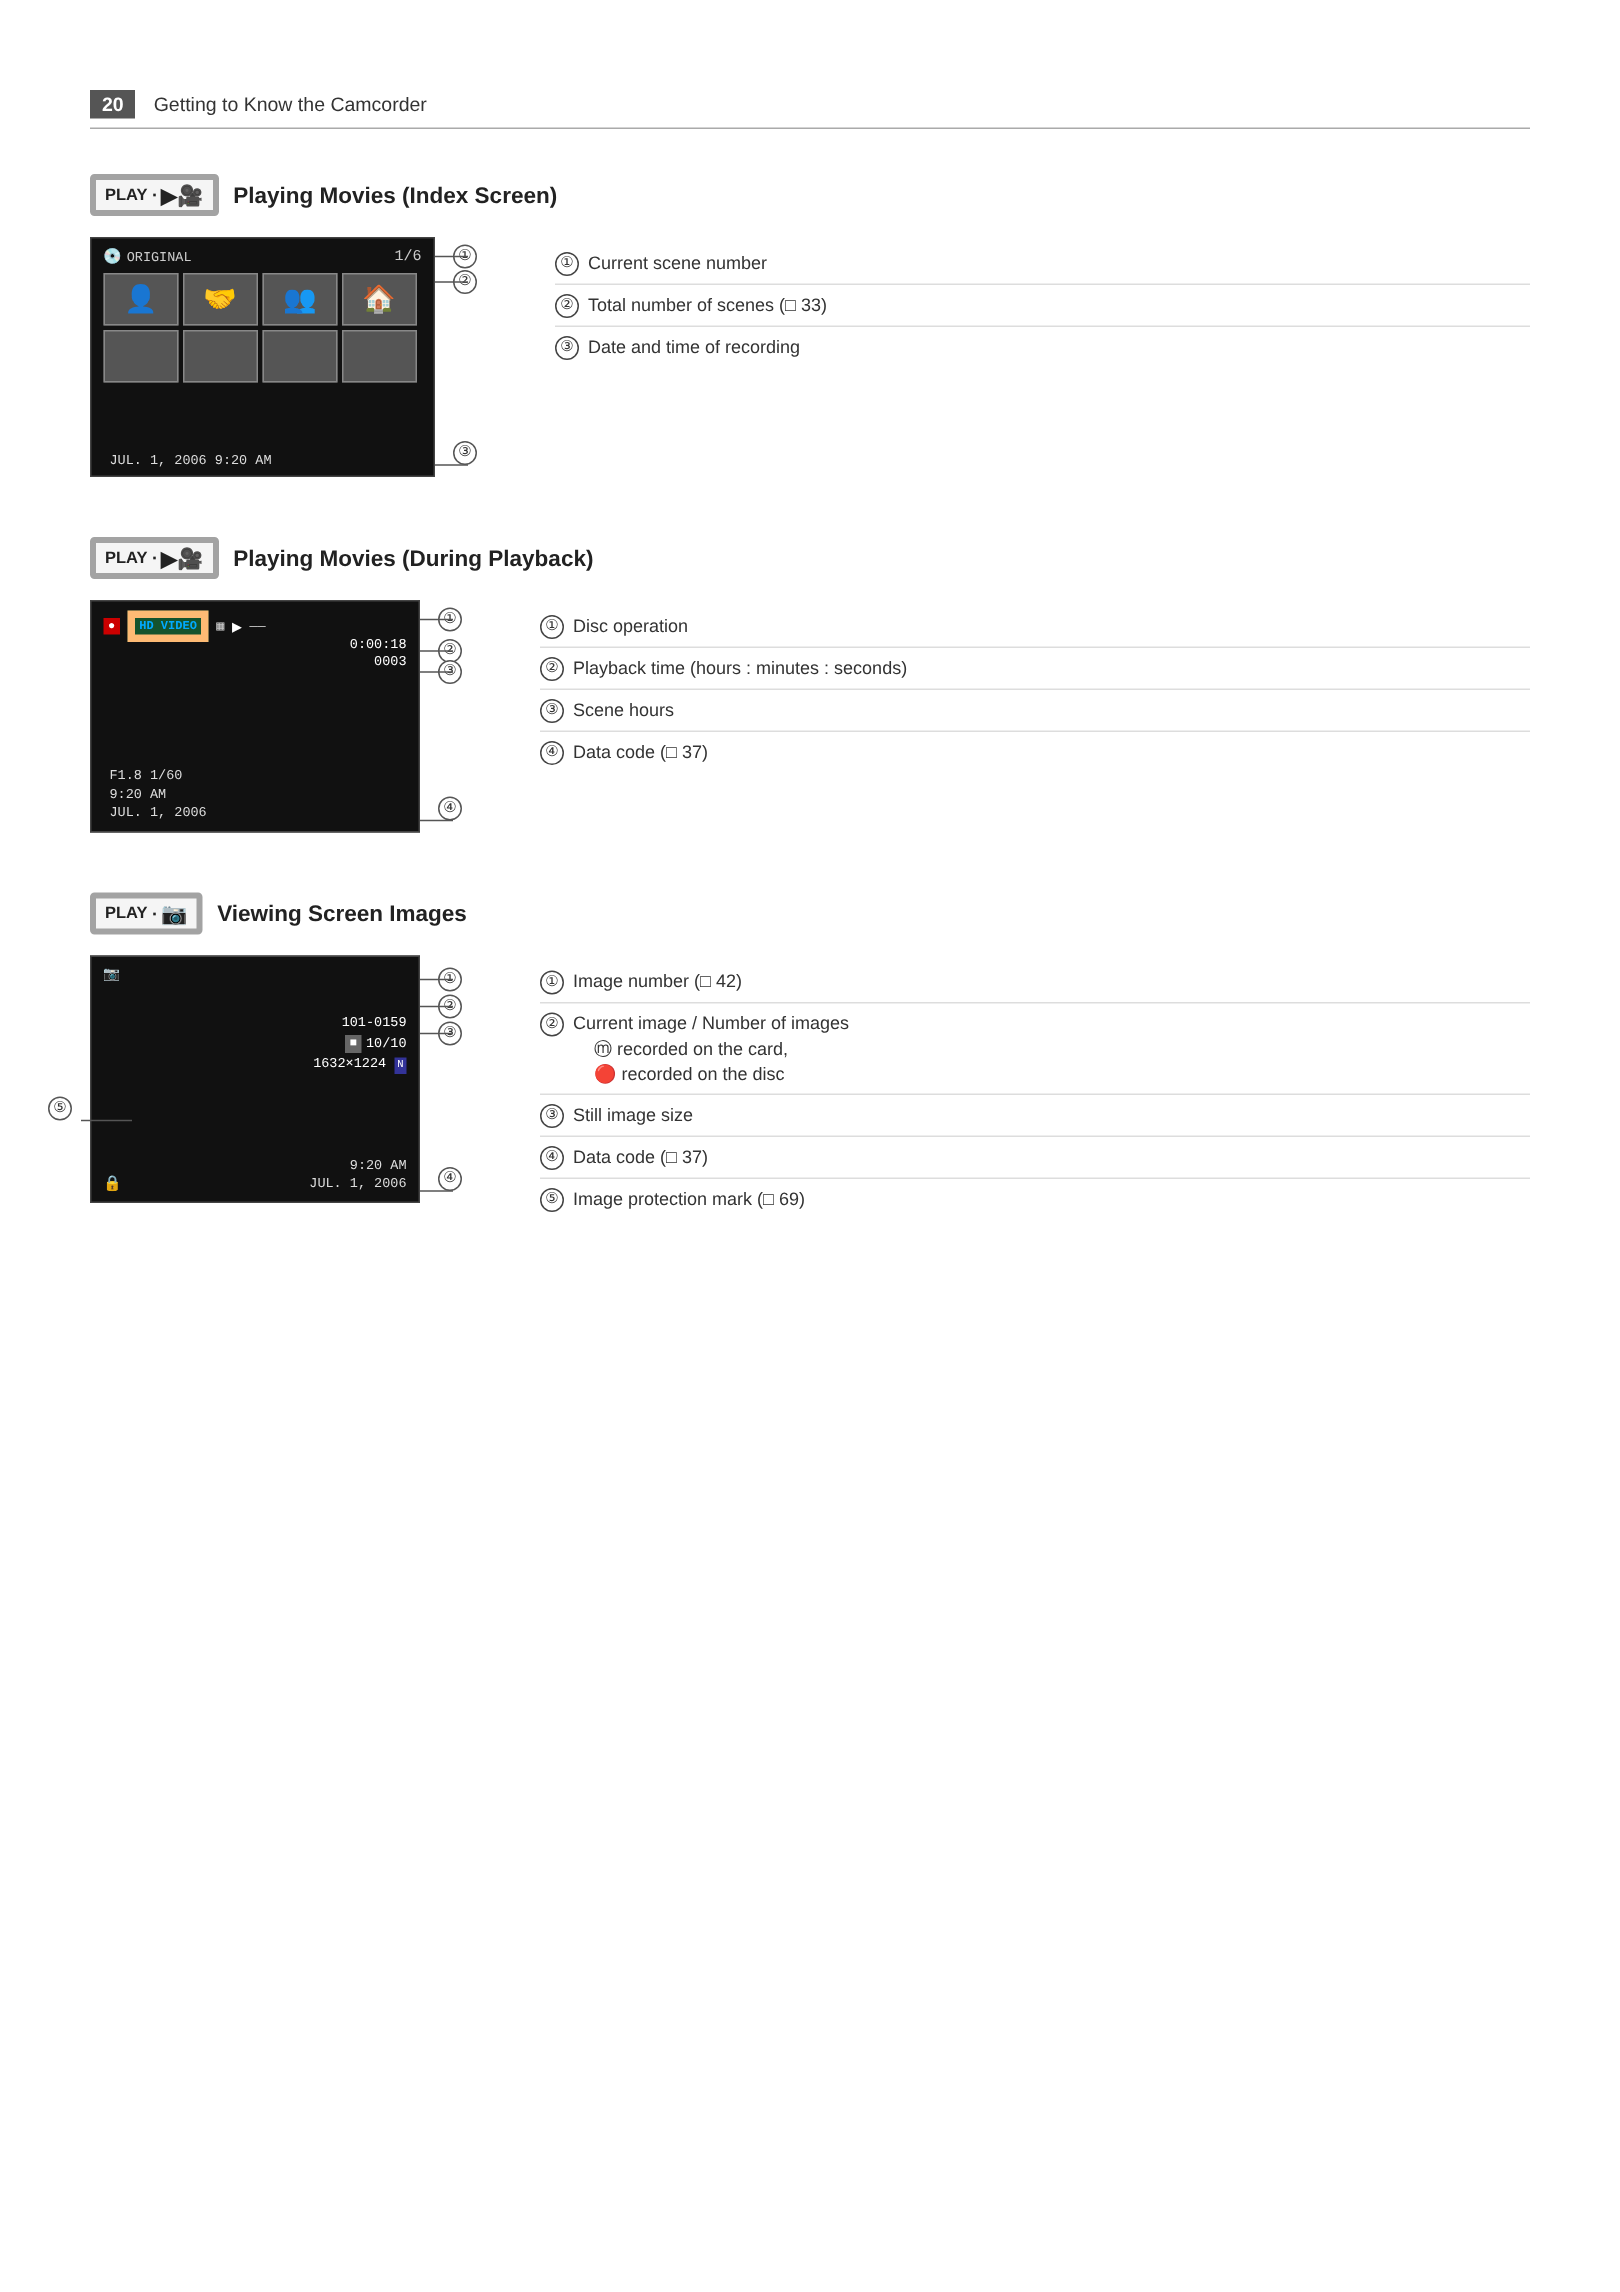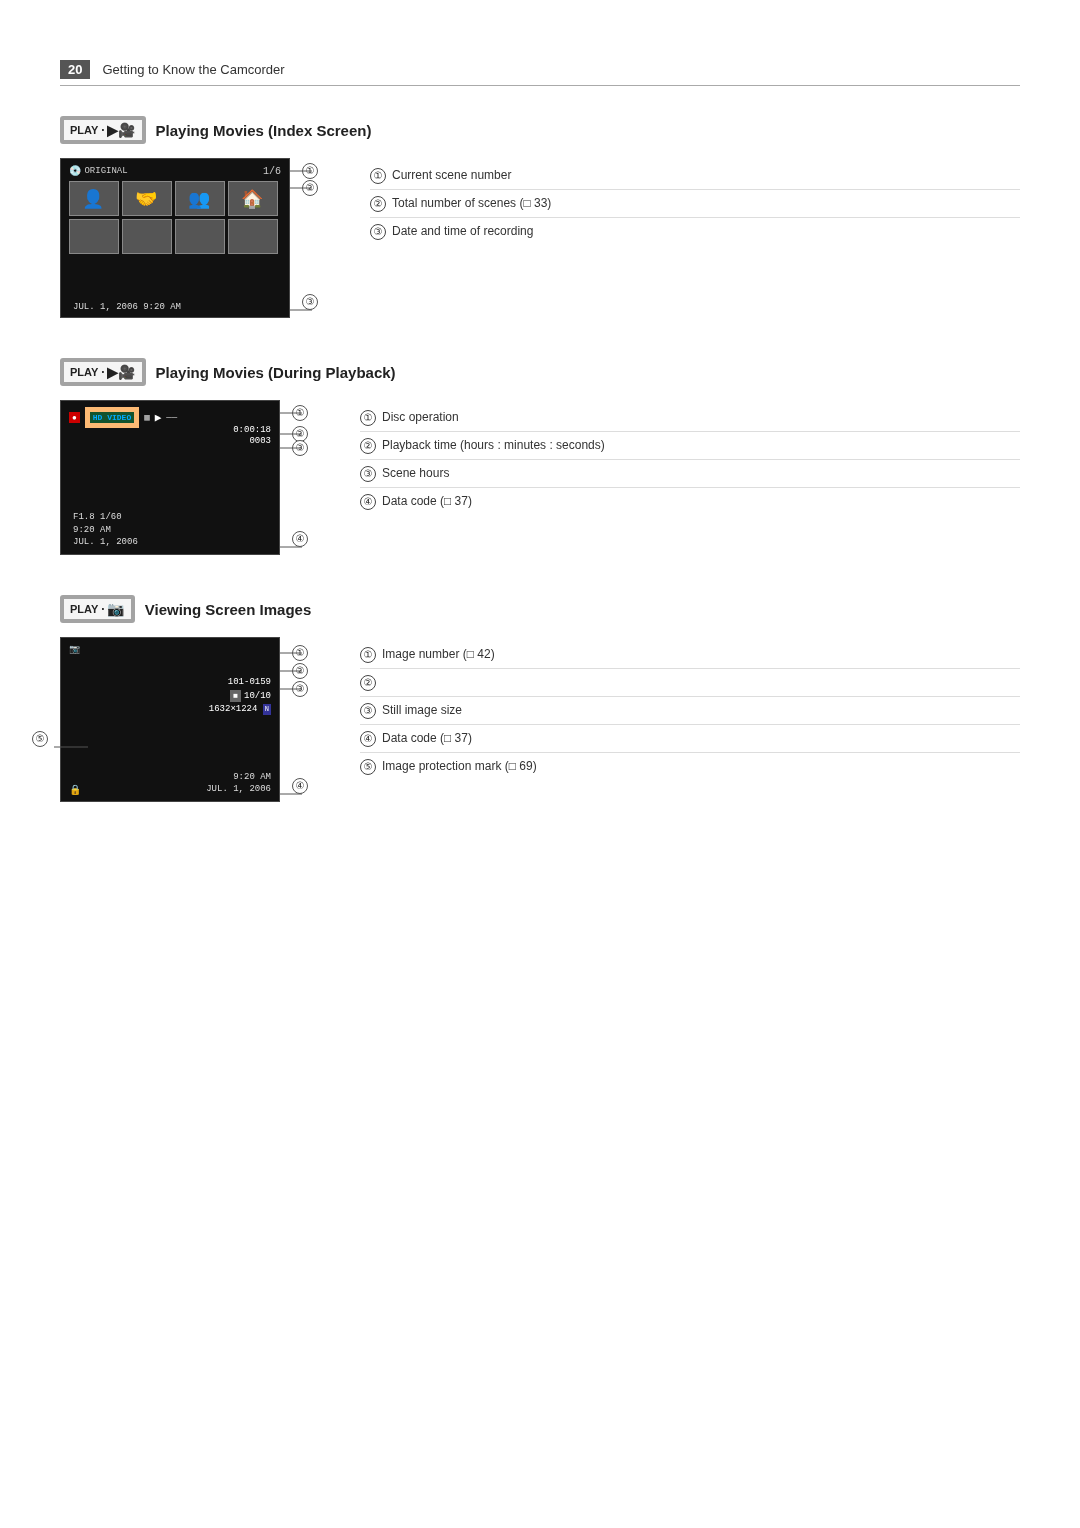--- a/index.html
+++ b/index.html
@@ -576,20 +576,24 @@
         </svg>
       </div>
 
       <div class="annotations">
         <div class="annotation-item">
           <span class="callout-number ann-num">①</span>
           <span class="ann-text">Image number (□ 42)</span>
         </div>
         <div class="annotation-item">
           <span class="callout-number ann-num">②</span>
+          <span class="ann-text">Current image / Number of images<br>
+            <span style="margin-left:14px;">ⓜ recorded on the card,</span><br>
+            <span style="margin-left:14px;">🔴 recorded on the disc</span>
+          </span>
         </div>
         <div class="annotation-item">
           <span class="callout-number ann-num">③</span>
           <span class="ann-text">Still image size</span>
         </div>
         <div class="annotation-item">
           <span class="callout-number ann-num">④</span>
           <span class="ann-text">Data code (□ 37)</span>
         </div>
         <div class="annotation-item">

